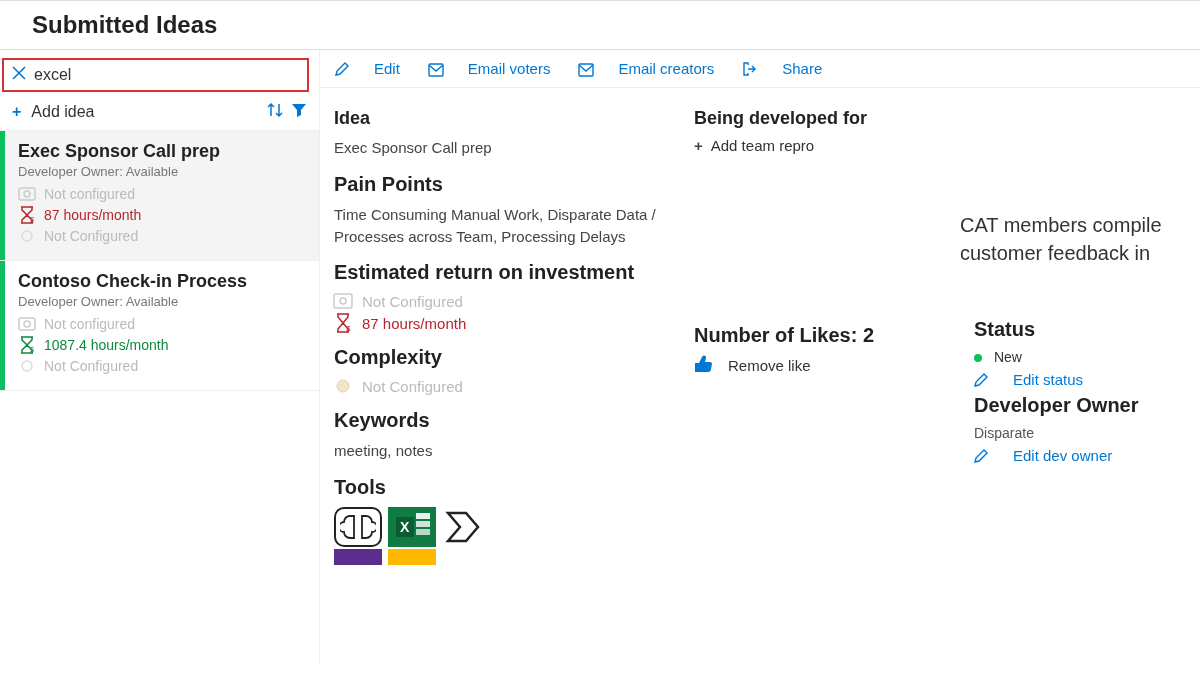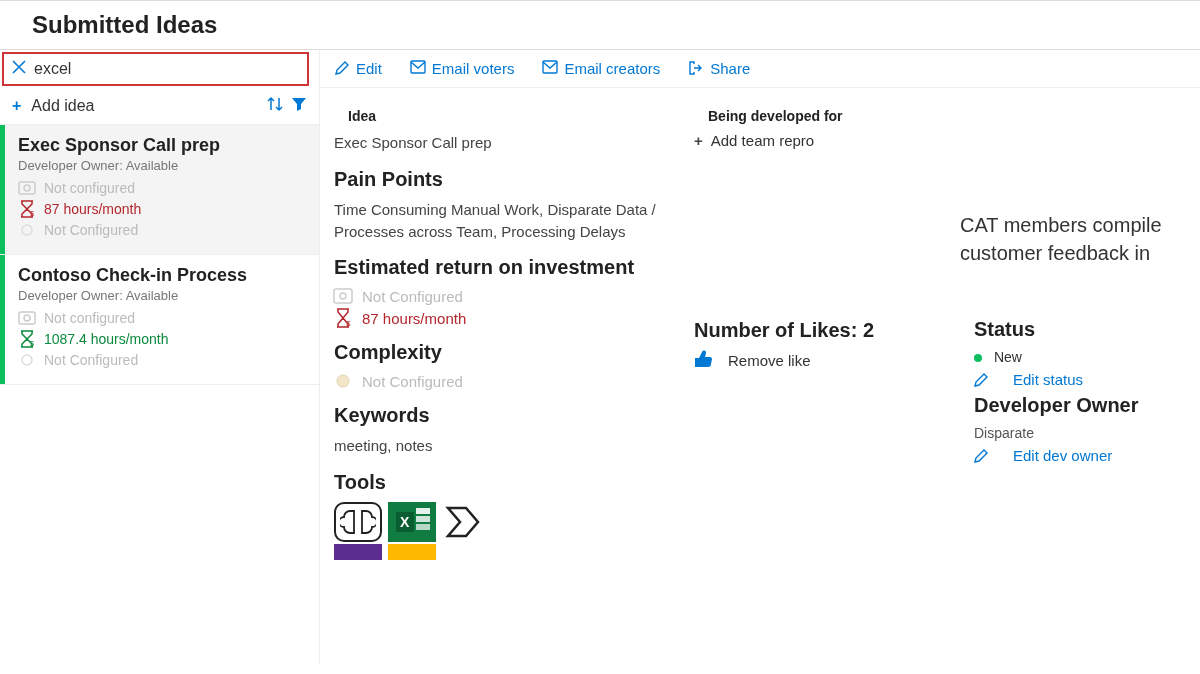--- a/index.html
+++ b/index.html
@@ -1,45 +1,45 @@
 <!DOCTYPE html>
 <html><head>
 <meta charset="utf-8">
 <style>
   * { box-sizing: border-box; margin: 0; padding: 0; }
   body { font-family: "Segoe UI", Arial, sans-serif; background: #fff; color: #333; font-size: 14px; }
   .topbar { border-top: 1px solid #ddd; border-bottom: 1px solid #ddd; padding: 10px 32px; }
   .page-title { font-size: 24px; font-weight: 600; color: #222; }
   .container { display: flex; height: calc(100vh - 60px); }
   .sidebar { width: 320px; border-right: 1px solid #eee; }
-  .search-row { border: 2px solid #d13438; display: flex; align-items: center; padding: 6px 8px; margin: 2px 10px 2px 2px; font-size: 16px; }
+  .search-row { border: 2px solid #d13438; display: flex; align-items: center; padding: 6px 8px; margin: 8px 10px 2px 2px; font-size: 16px; }
   .search-row svg { margin-right: 8px; }
   .add-row { display: flex; align-items: center; padding: 8px 12px; border-bottom: 1px solid #eee; font-size: 16px; }
   .add-row .plus { color: #0078d4; margin-right: 10px; font-weight: bold; }
   .add-row .spacer { flex: 1; }
   .add-row .sorticon, .add-row .filtericon { color: #0078d4; margin-left: 8px; cursor: pointer; }
   .idea-card { padding: 10px 14px 12px 18px; border-bottom: 1px solid #eee; position: relative; }
   .idea-card.selected { background: #f4f4f4; }
   .idea-card .accent { position: absolute; left: 0; top: 0; bottom: 0; width: 5px; background: #0bbf5f; }
   .idea-card h3 { font-size: 18px; font-weight: 600; color: #222; margin-bottom: 2px; }
   .idea-card .owner { font-size: 13px; color: #777; margin-bottom: 6px; }
   .meta-line { display: flex; align-items: center; gap: 8px; margin: 3px 0; font-size: 14px; }
   .meta-line.muted { color: #bbb; }
   .meta-line .txt-red { color: #b4262c; }
   .meta-line .txt-green { color: #0b8a3e; }
   .icon { width: 18px; height: 18px; display: inline-flex; align-items: center; justify-content: center; }
   .main { flex: 1; display: flex; flex-direction: column; }
   .actions { display: flex; align-items: center; gap: 28px; padding: 10px 14px; border-bottom: 1px solid #eee; color: #0078d4; font-size: 15px; }
-  .action { display: flex; align-items: flex-start; gap: 6px; cursor: pointer; }
+  .action { display: flex; align-items: flex-end; gap: 24px; cursor: pointer; }
   .detail { display: flex; padding: 14px 14px 0 14px; gap: 20px; overflow: auto; }
   .col1 { flex: 0 0 340px; }
   .col2 { flex: 0 0 260px; }
   .col3 { flex: 1; }
   h2.section { font-size: 20px; font-weight: 700; margin: 6px 0 8px; color: #222; }
-  h2.section.big { font-size: 14px; margin-left: 14px; }
+  h2.section.big { font-size: 18px; }
   .body-text { font-size: 15px; color: #444; margin-bottom: 14px; line-height: 1.45; }
   .roi-line { display: flex; align-items: center; gap: 10px; margin: 4px 0; font-size: 15px; }
   .roi-line.muted { color: #bbb; }
   .link-row { display: flex; align-items: center; gap: 8px; color: #333; cursor: pointer; font-size: 15px; margin: 4px 0; }
   .link-row .plus { color: #444; font-weight: bold; }
   .like-row { display: flex; align-items: center; gap: 14px; font-size: 15px; color: #333; margin-top: 8px; }
   .status-dot { width: 8px; height: 8px; border-radius: 50%; background: #0bbf5f; display: inline-block; margin-right: 8px; }
   .edit-link { display: flex; align-items: center; gap: 25px; color: #0078d4; font-size: 15px; margin-top: 6px; cursor: pointer; }
   .tools-row { display: flex; gap: 6px; margin-top: 8px; }
   .tool { width: 48px; height: 40px; display: flex; align-items: center; justify-content: center; }

